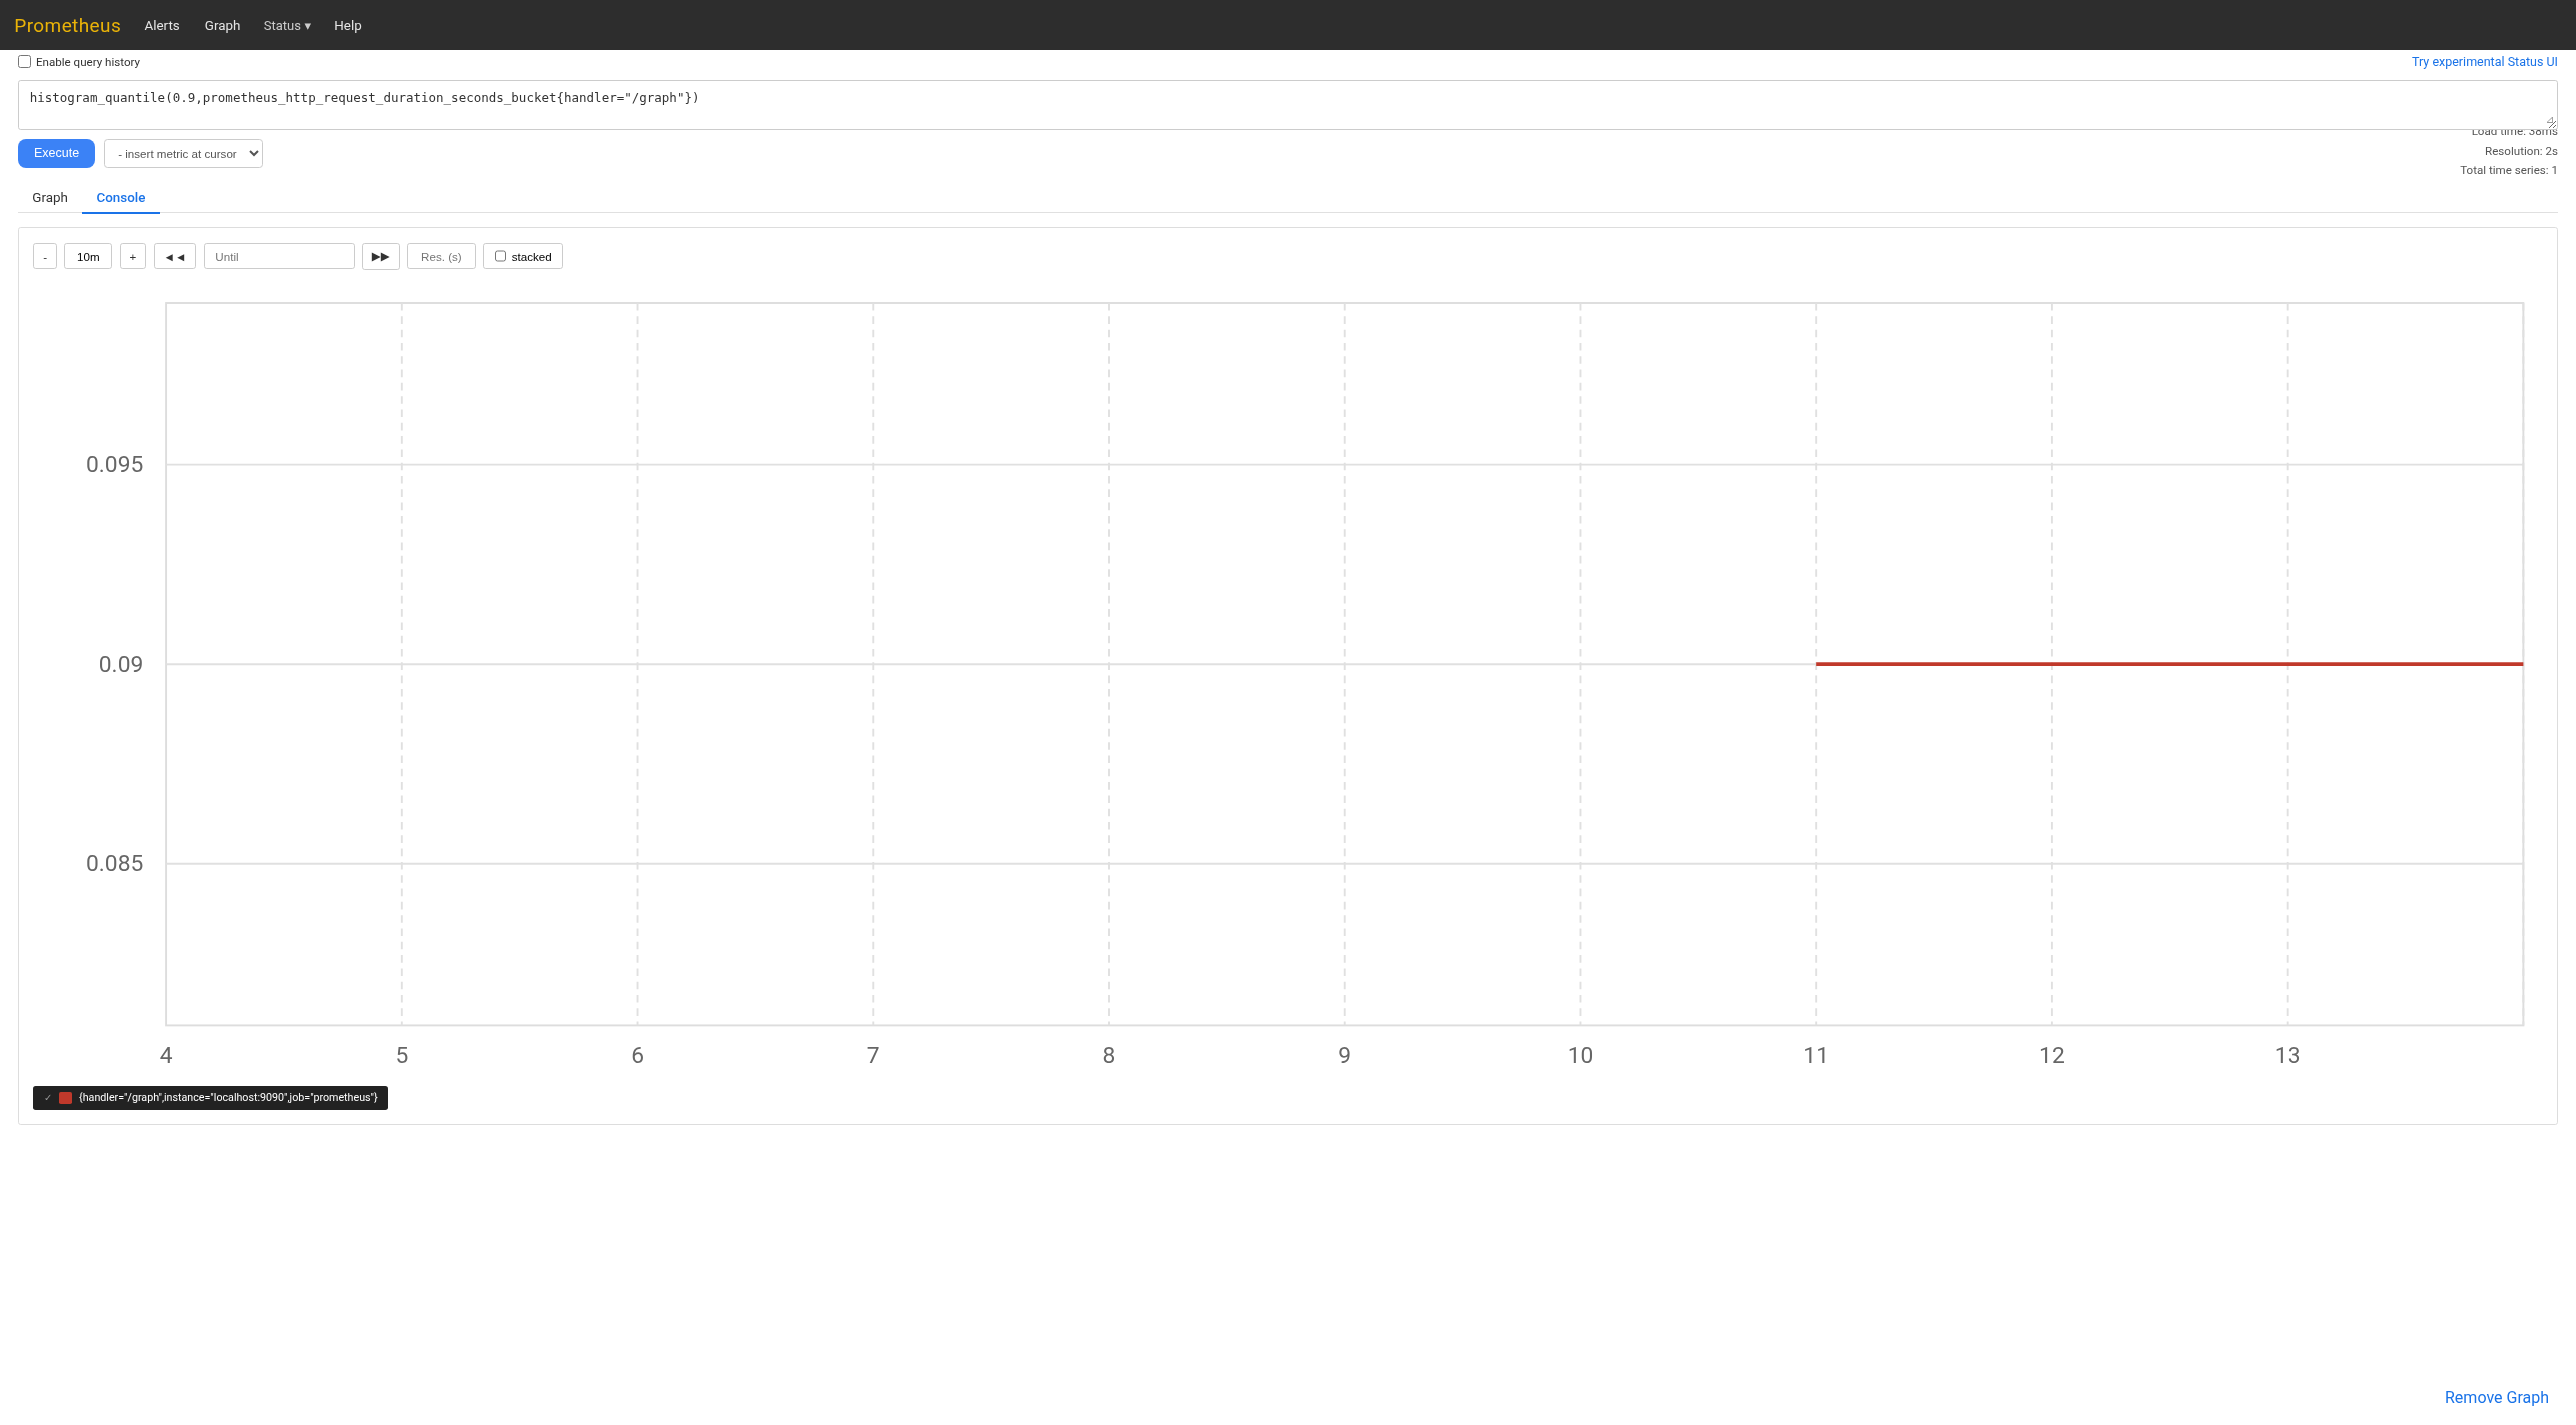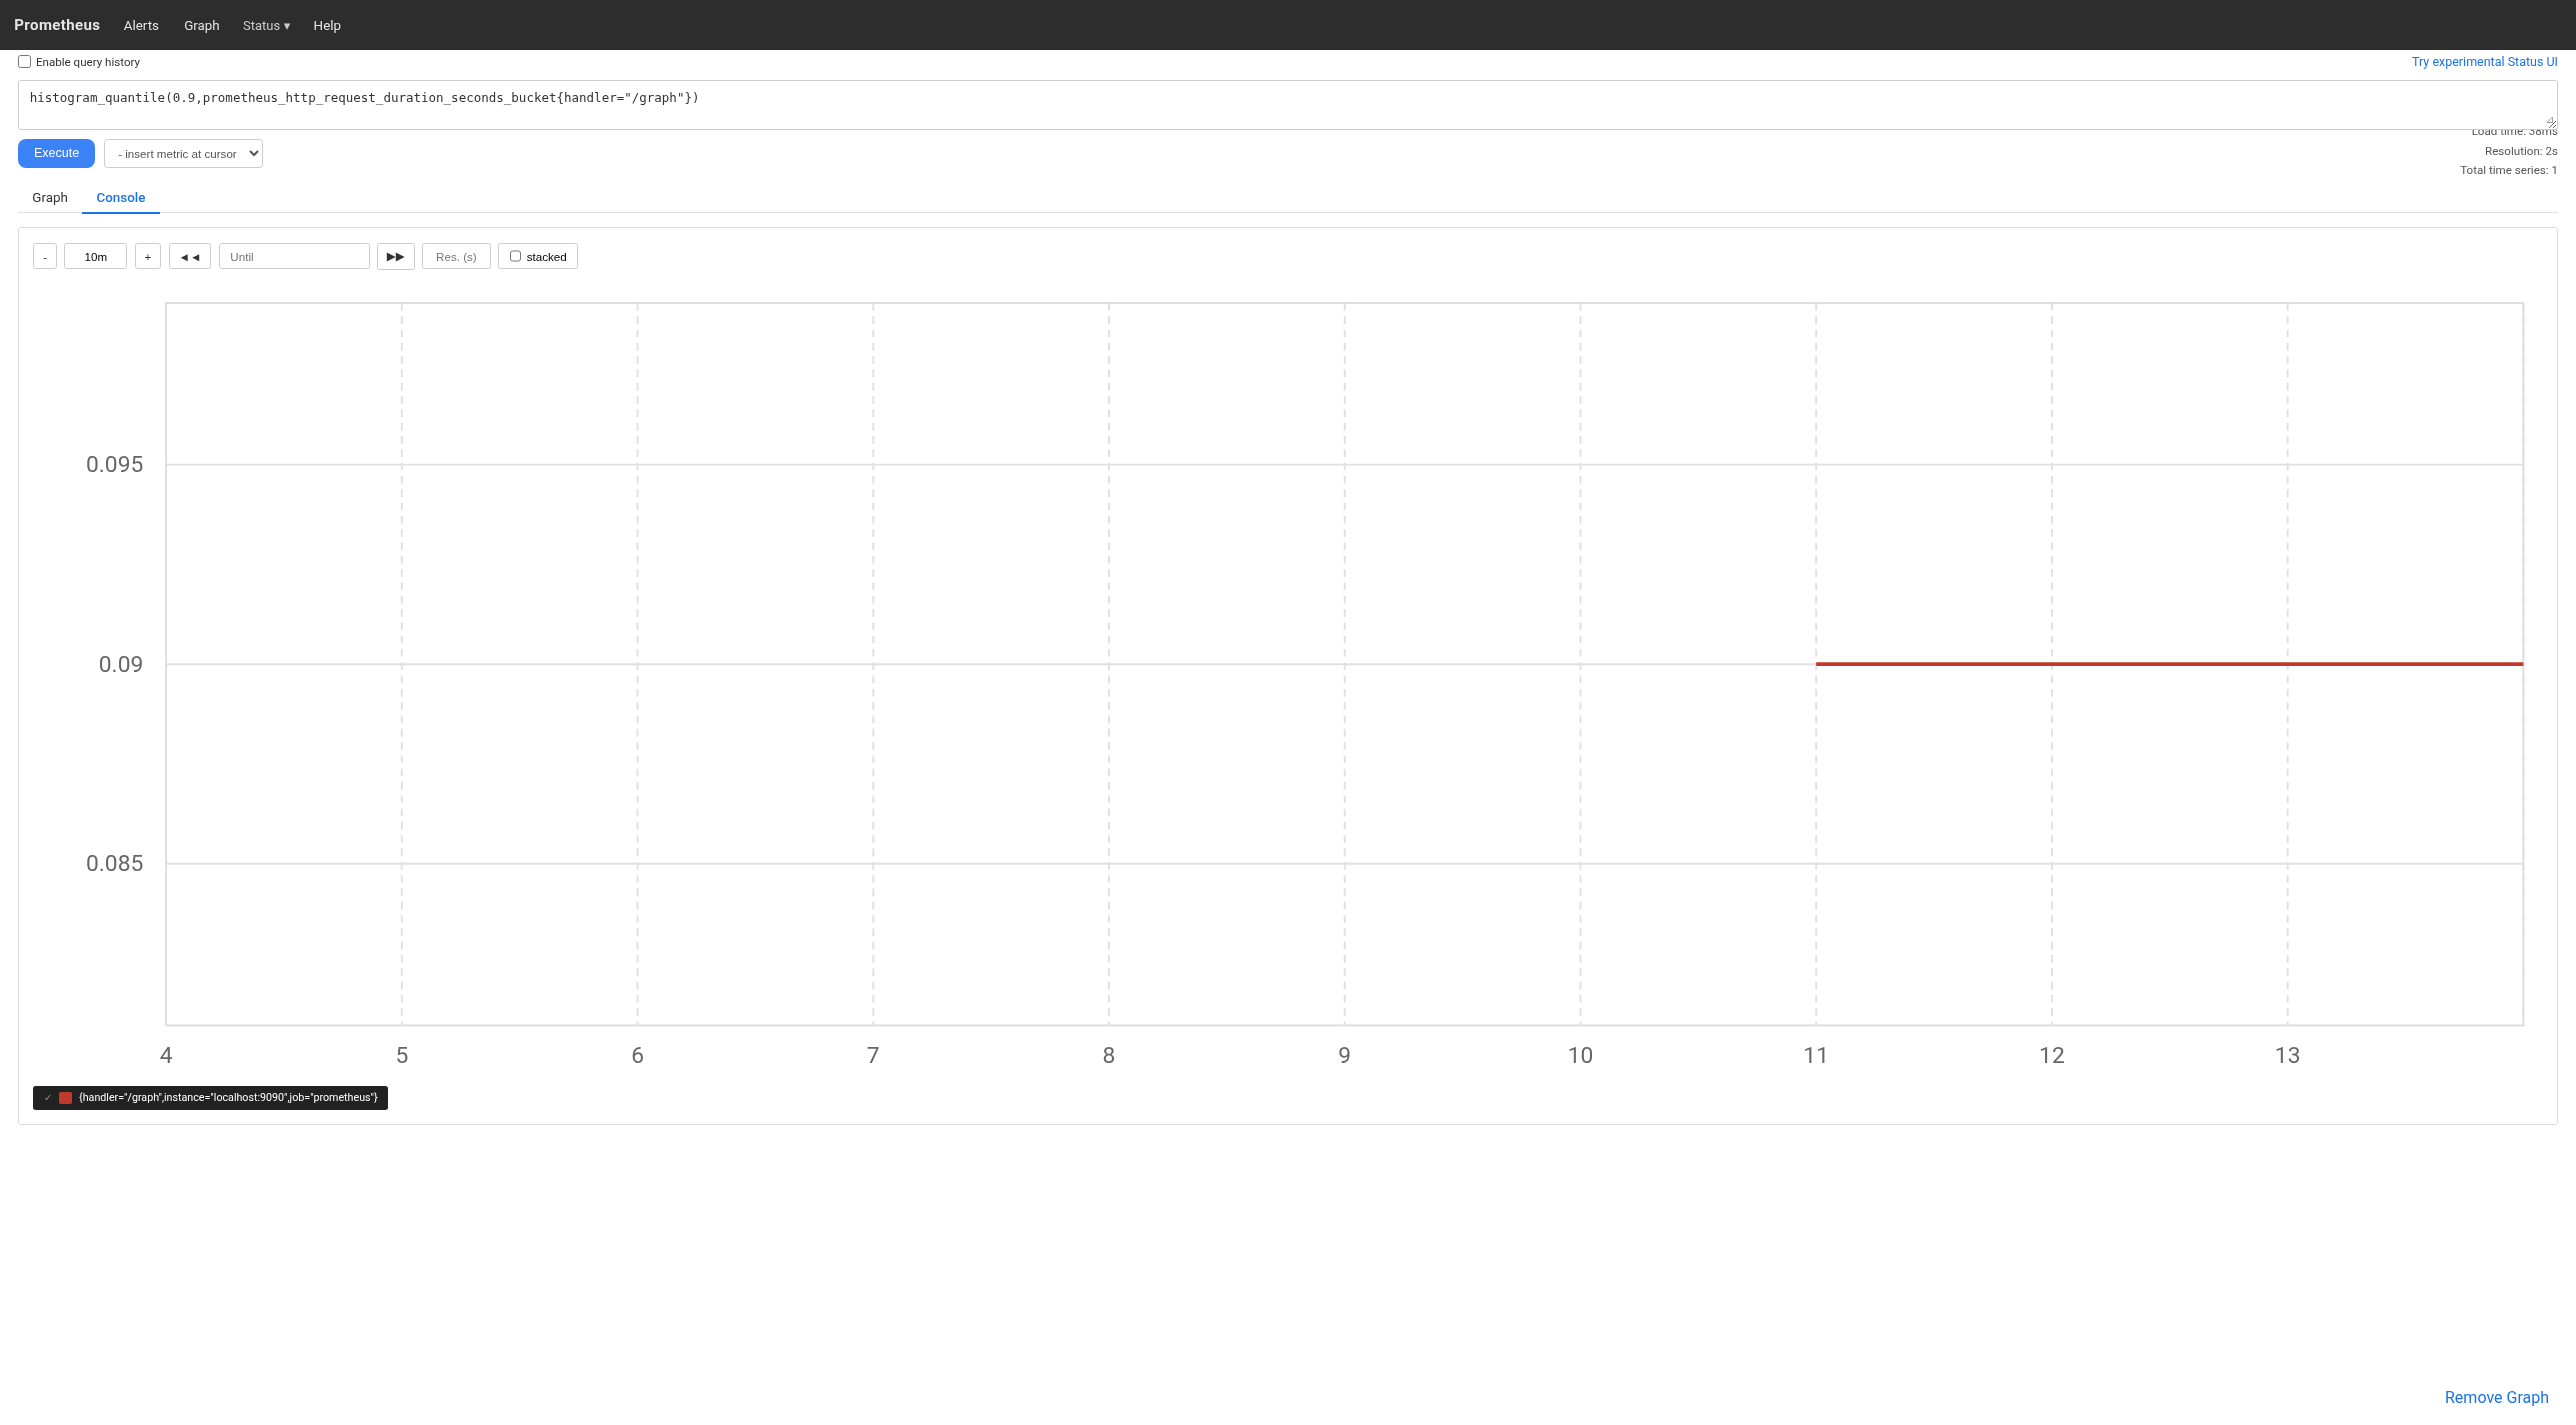--- a/index.html
+++ b/index.html
@@ -8,23 +8,23 @@
     
     .navbar {
       background: #2d2d2d;
       padding: 0 14.3px;
       display: flex;
       align-items: center;
       height: 50px;
       gap: 21.5px;
     }
     .navbar-brand {
-      color: #e5e5e5;
-      font-size: 15px;
-      font-weight: 700;
+      color: #eab308;
+      font-size: 19px;
+      font-weight: 400;
       letter-spacing: 0.4px;
     }
     .navbar-link {
       color: #e5e5e5;
       text-decoration: none;
       font-size: 13.4px;
       cursor: pointer;
       padding: 3.6px 1.8px;
     }
     .navbar-dropdown {
@@ -180,21 +180,21 @@
       border-radius: 2.7px;
       cursor: pointer;
       font-size: 11.6px;
       color: #333;
     }
     .duration-input {
       border: 0.9px solid #ccc;
       border-radius: 2.7px;
       padding: 5.4px 9px;
       font-size: 11.6px;
-      width: 63px;
+      width: 48px;
       text-align: center;
     }
     .until-input {
       border: 0.9px solid #ccc;
       border-radius: 2.7px;
       padding: 5.4px 10.7px;
       font-size: 11.6px;
       width: 151px;
       color: #999;
     }

